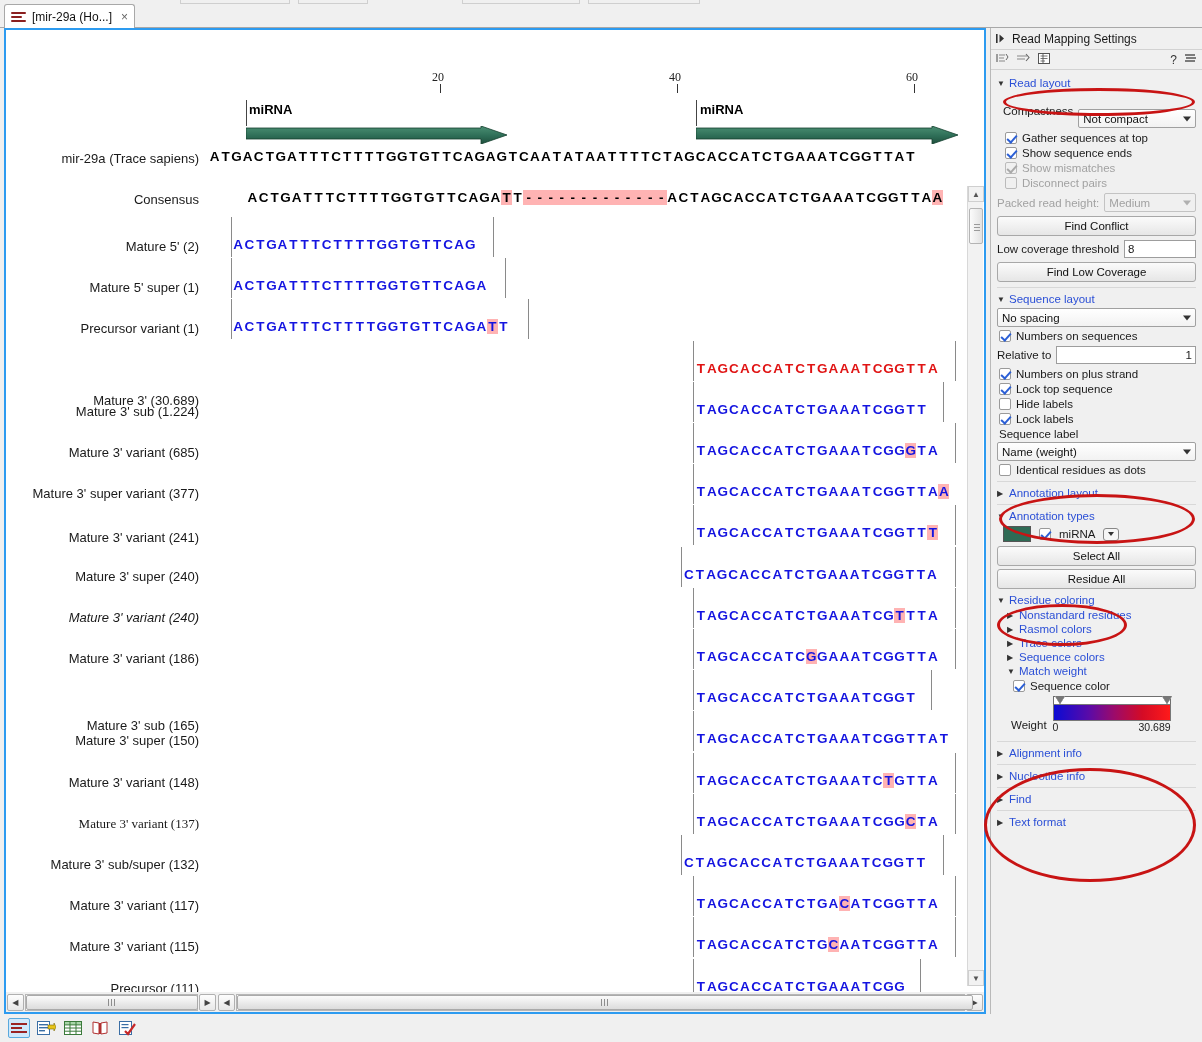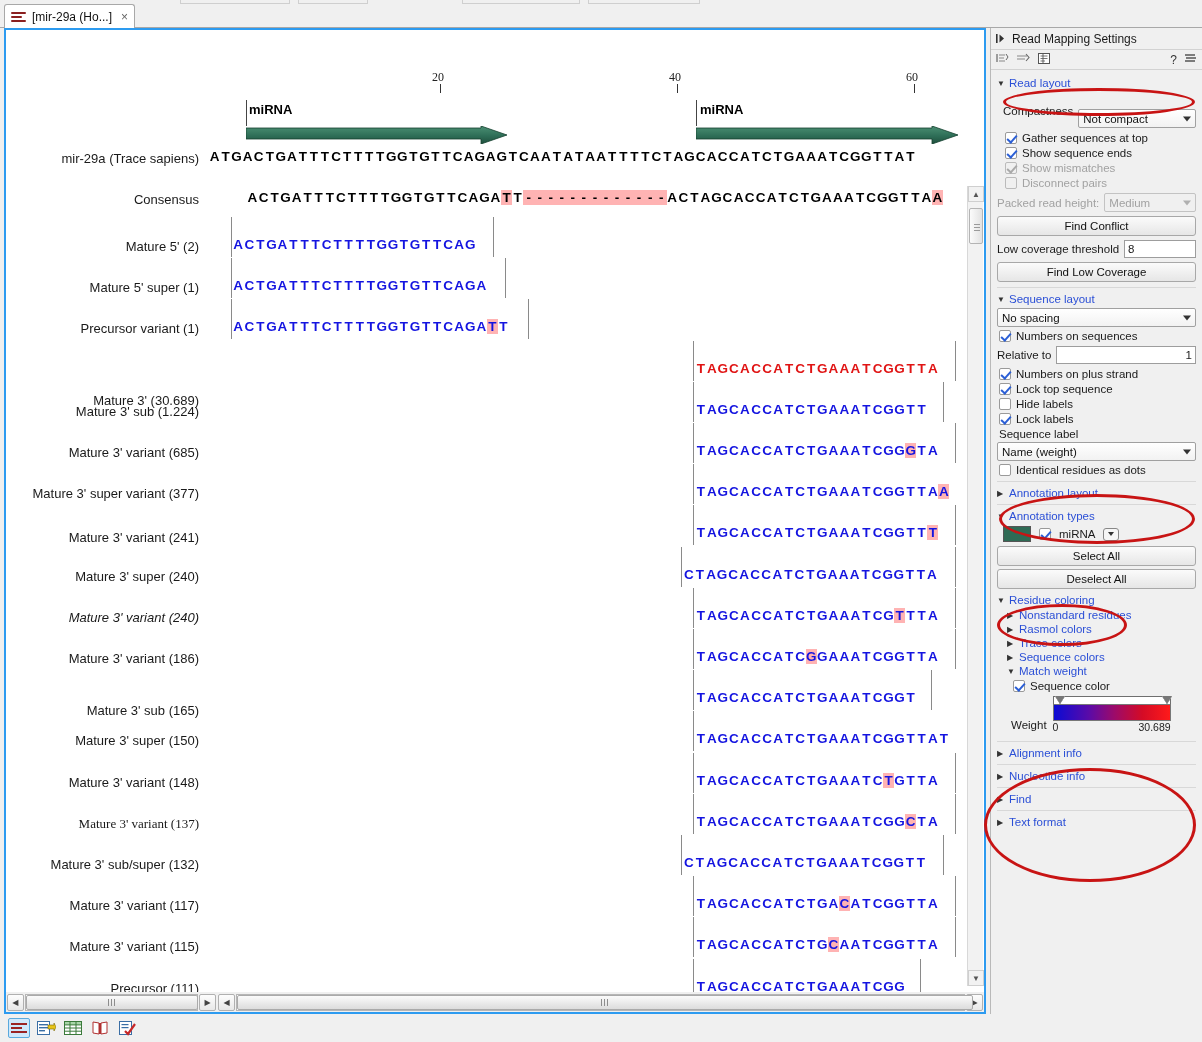--- a/index.html
+++ b/index.html
@@ -367,21 +367,21 @@
           <div class="readtick" style="left: 675.4px; top: 516.6px; height: 40px;"></div>
           <div class="readtick" style="left: 949.18px; top: 516.6px; height: 40px;"></div>
           <div class="row-label" style="right: 785px; top: 579.8px; font-style: italic;">Mature 3' variant (240)</div>
           <div class="seqline" style="color: rgb(20, 20, 224); left: 689.26px; top: 577.8px;"><span class="b">T</span><span class="b">A</span><span class="b">G</span><span class="b">C</span><span class="b">A</span><span class="b">C</span><span class="b">C</span><span class="b">A</span><span class="b">T</span><span class="b">C</span><span class="b">T</span><span class="b">G</span><span class="b">A</span><span class="b">A</span><span class="b">A</span><span class="b">T</span><span class="b">C</span><span class="b">G</span><span class="b mm">T</span><span class="b">T</span><span class="b">T</span><span class="b">A</span></div>
           <div class="readtick" style="left: 687.26px; top: 557.8px; height: 40px;"></div>
           <div class="readtick" style="left: 949.18px; top: 557.8px; height: 40px;"></div>
           <div class="row-label" style="right: 785px; top: 621px;">Mature 3' variant (186)</div>
           <div class="seqline" style="color: rgb(20, 20, 224); left: 689.26px; top: 619px;"><span class="b">T</span><span class="b">A</span><span class="b">G</span><span class="b">C</span><span class="b">A</span><span class="b">C</span><span class="b">C</span><span class="b">A</span><span class="b">T</span><span class="b">C</span><span class="b mm">G</span><span class="b">G</span><span class="b">A</span><span class="b">A</span><span class="b">A</span><span class="b">T</span><span class="b">C</span><span class="b">G</span><span class="b">G</span><span class="b">T</span><span class="b">T</span><span class="b">A</span></div>
           <div class="readtick" style="left: 687.26px; top: 599px; height: 40px;"></div>
           <div class="readtick" style="left: 949.18px; top: 599px; height: 40px;"></div>
-          <div class="row-label" style="right: 785px; top: 673px;">Mature 3' sub (165)</div>
+          <div class="row-label" style="right: 785px; top: 688px;">Mature 3' sub (165)</div>
           <div class="seqline" style="color: rgb(20, 20, 224); left: 689.26px; top: 660.2px;"><span class="b">T</span><span class="b">A</span><span class="b">G</span><span class="b">C</span><span class="b">A</span><span class="b">C</span><span class="b">C</span><span class="b">A</span><span class="b">T</span><span class="b">C</span><span class="b">T</span><span class="b">G</span><span class="b">A</span><span class="b">A</span><span class="b">A</span><span class="b">T</span><span class="b">C</span><span class="b">G</span><span class="b">G</span><span class="b">T</span></div>
           <div class="readtick" style="left: 687.26px; top: 640.2px; height: 40px;"></div>
           <div class="readtick" style="left: 925.46px; top: 640.2px; height: 40px;"></div>
           <div class="row-label" style="right: 785px; top: 703.4px;">Mature 3' super (150)</div>
           <div class="seqline" style="color: rgb(20, 20, 224); left: 689.26px; top: 701.4px;"><span class="b">T</span><span class="b">A</span><span class="b">G</span><span class="b">C</span><span class="b">A</span><span class="b">C</span><span class="b">C</span><span class="b">A</span><span class="b">T</span><span class="b">C</span><span class="b">T</span><span class="b">G</span><span class="b">A</span><span class="b">A</span><span class="b">A</span><span class="b">T</span><span class="b">C</span><span class="b">G</span><span class="b">G</span><span class="b">T</span><span class="b">T</span><span class="b">A</span><span class="b">T</span></div>
           <div class="readtick" style="left: 687.26px; top: 681.4px; height: 40px;"></div>
           <div class="readtick" style="left: 961.04px; top: 681.4px; height: 40px;"></div>
           <div class="row-label" style="right: 785px; top: 744.6px;">Mature 3' variant (148)</div>
           <div class="seqline" style="color: rgb(20, 20, 224); left: 689.26px; top: 742.6px;"><span class="b">T</span><span class="b">A</span><span class="b">G</span><span class="b">C</span><span class="b">A</span><span class="b">C</span><span class="b">C</span><span class="b">A</span><span class="b">T</span><span class="b">C</span><span class="b">T</span><span class="b">G</span><span class="b">A</span><span class="b">A</span><span class="b">A</span><span class="b">T</span><span class="b">C</span><span class="b mm">T</span><span class="b">G</span><span class="b">T</span><span class="b">T</span><span class="b">A</span></div>
           <div class="readtick" style="left: 687.26px; top: 722.6px; height: 40px;"></div>
@@ -637,21 +637,21 @@
       <div class="frow" style="margin-left:6px;gap:8px;">
         <span class="swatch"></span>
         <span class="ck on"></span>
         <span>miRNA</span>
         <span class="minibtn">
           <span style="width:0;height:0;border-left:3.5px solid transparent;border-right:3.5px solid transparent;border-top:4px solid #333;display:block;"></span>
         </span>
       </div>
 
       <div class="btn">Select All</div>
-      <div class="btn">Deselect All</div>
+      <div class="btn">Residue All</div>
 
       <div class="sect-head">
         <span class="tri">▼</span>
         <span>Residue coloring</span>
       </div>
 
       <div class="sect-head" style="margin-left:10px;margin-top:2px;margin-bottom:2px;">
         <span class="tri">▶</span>
         <span>Nonstandard residues</span>
       </div>

